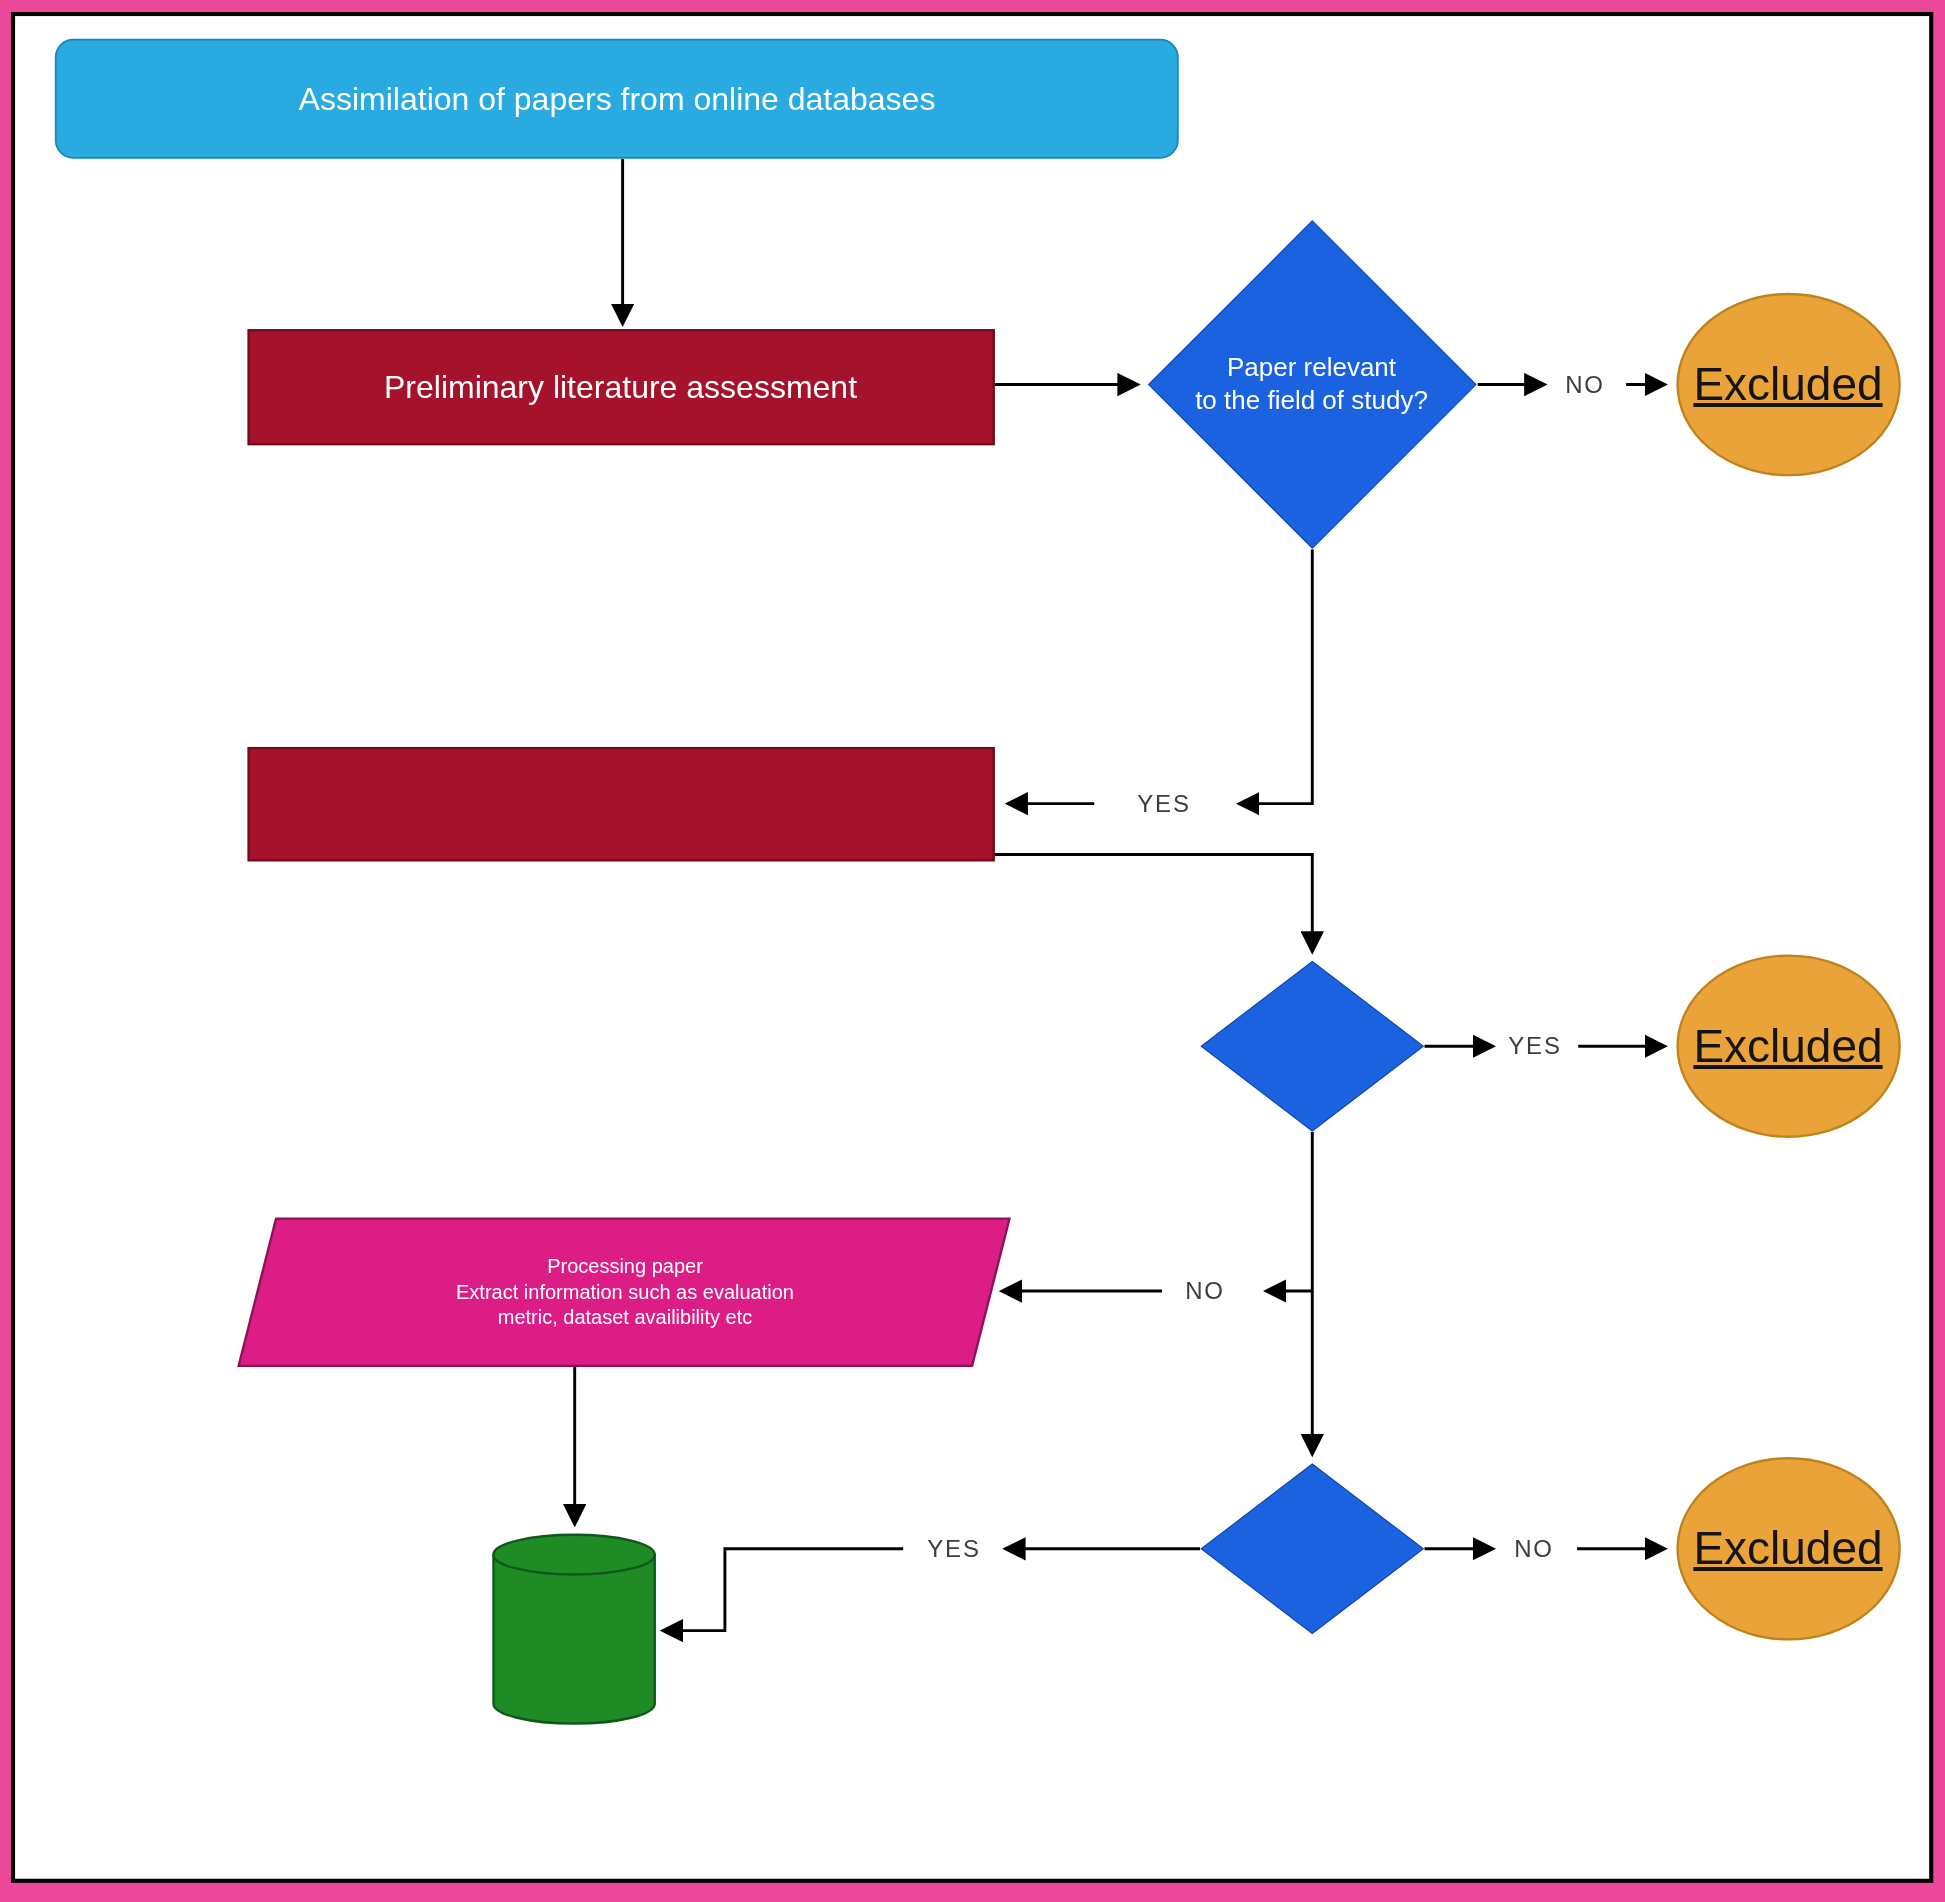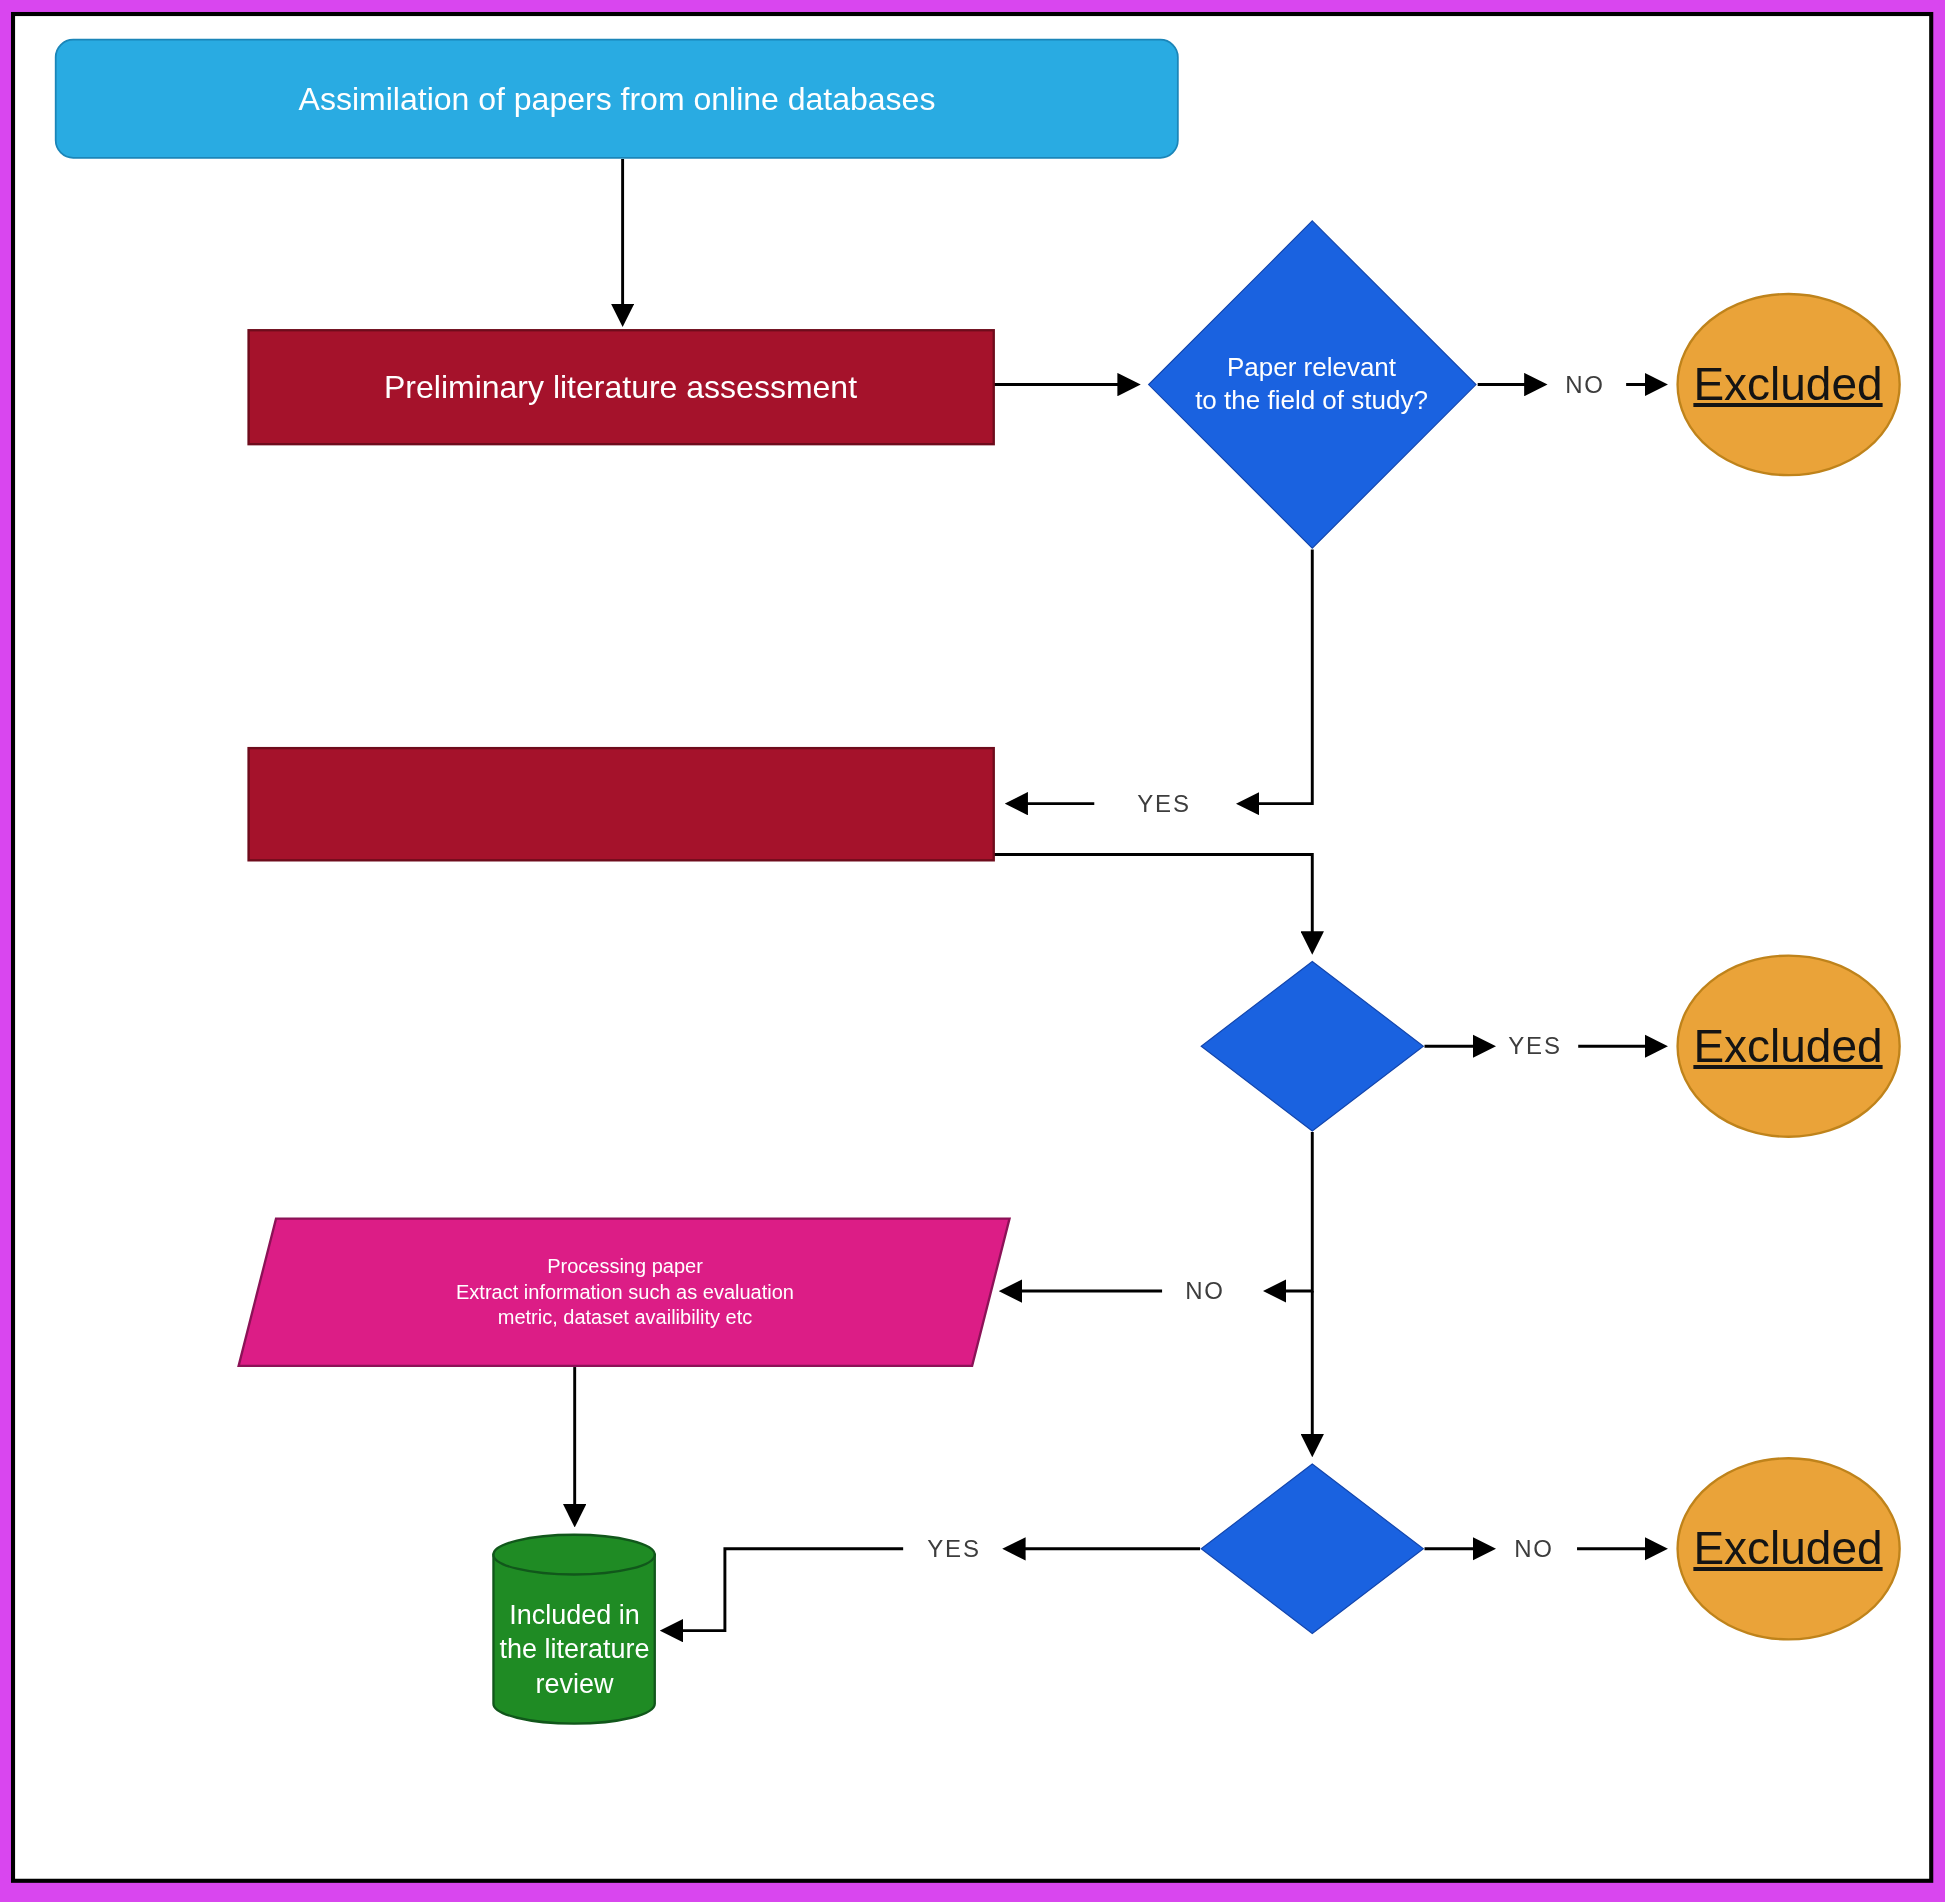--- a/index.html
+++ b/index.html
@@ -1,20 +1,20 @@
 <!DOCTYPE html>
 <html style="font-size:9.4px"><head>
 <meta charset="utf-8">
 <style>
   html, body { margin: 0; padding: 0; background: #ffffff; }
   #canvas {
     position: relative;
     width: 1946px;
     height: 1903px;
-    background: #d946ef;
+    background: #ec4899;
     font-family: "Liberation Sans", sans-serif;
   }
   #shapes { position: absolute; left: 0; top: 0; }
   .lbl {
     position: absolute;
     display: flex;
     align-items: center;
     justify-content: center;
     text-align: center;
     white-space: pre-line;
@@ -110,23 +110,20 @@
 
   <div class="lbl lbl-excluded" style="left:1677px; top:956px; width:222px; height:181px;">Excluded</div>
 
   <div class="lbl lbl-para" style="left:257px; top:1219px; width:736px; height:147px;">Processing paper
 Extract information such as evaluation
 metric, dataset availibility etc</div>
 
 
   <div class="lbl lbl-excluded" style="left:1677px; top:1458px; width:222px; height:181px;">Excluded</div>
 
-  <div class="lbl lbl-cyl" style="left:494px; top:1572px; width:161px; height:155px;">Included in
-the literature
-review</div>
 
   <div class="tag" style="left:1585px; top:385px;">NO</div>
   <div class="tag" style="left:1164px; top:804px;">YES</div>
   <div class="tag" style="left:1535px; top:1046px;">YES</div>
   <div class="tag" style="left:1205px; top:1291px;">NO</div>
   <div class="tag" style="left:1534px; top:1549px;">NO</div>
   <div class="tag" style="left:954px; top:1549px;">YES</div>
 
 </div>
 

